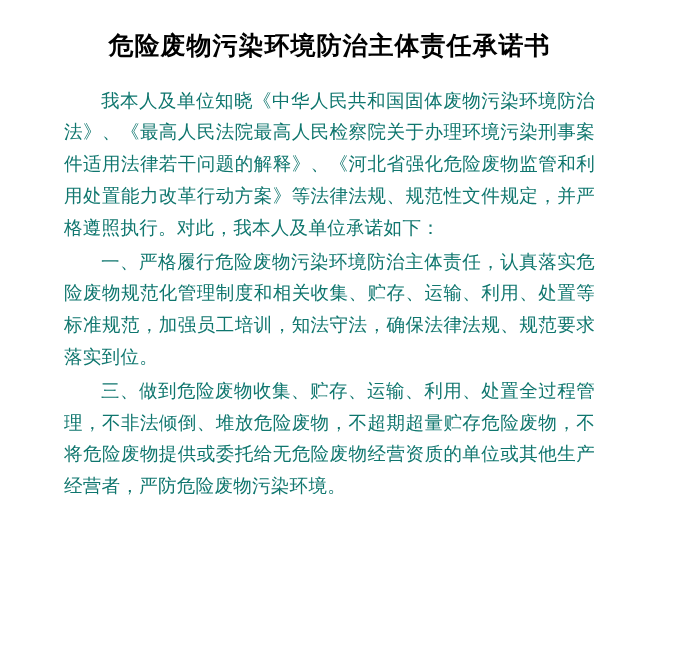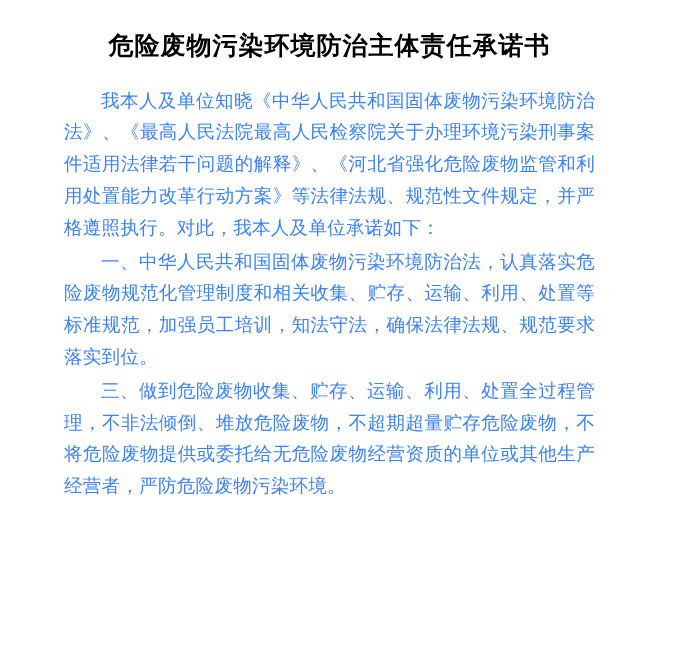--- a/index.html
+++ b/index.html
@@ -32,27 +32,27 @@
     font-family: "DejaVu Serif", "Liberation Serif", serif;
   }
   .para {
     font-size: 18.5px;
     line-height: 1.72;
     text-align: justify;
     text-justify: inter-ideograph;
     margin: 0 0 2px 0;
     text-indent: 2em;
     letter-spacing: 0.3px;
-    color: #3b82f6;
+    color: #0f766e;
   }
   .para.tight {
     margin-bottom: 0;
   }
 </style>
 </head>
 <body>
 
 <div class="page">
   <h1 class="doc-title">危险废物污染环境防治主体责任承诺书</h1>
   <p class="para">我本人及单位知晓《中华人民共和国固体废物污染环境防治法》、《最高人民法院最高人民检察院关于办理环境污染刑事案件适用法律若干问题的解释》、《河北省强化危险废物监管和利用处置能力改革行动方案》等法律法规、规范性文件规定，并严格遵照执行。对此，我本人及单位承诺如下：</p>
-  <p class="para">一、中华人民共和国固体废物污染环境防治法，认真落实危险废物规范化管理制度和相关收集、贮存、运输、利用、处置等标准规范，加强员工培训，知法守法，确保法律法规、规范要求落实到位。</p>
+  <p class="para">一、严格履行危险废物污染环境防治主体责任，认真落实危险废物规范化管理制度和相关收集、贮存、运输、利用、处置等标准规范，加强员工培训，知法守法，确保法律法规、规范要求落实到位。</p>
   <p class="para tight">三、做到危险废物收集、贮存、运输、利用、处置全过程管理，不非法倾倒、堆放危险废物，不超期超量贮存危险废物，不将危险废物提供或委托给无危险废物经营资质的单位或其他生产经营者，严防危险废物污染环境。</p>
 </div>
 
 </body></html>

